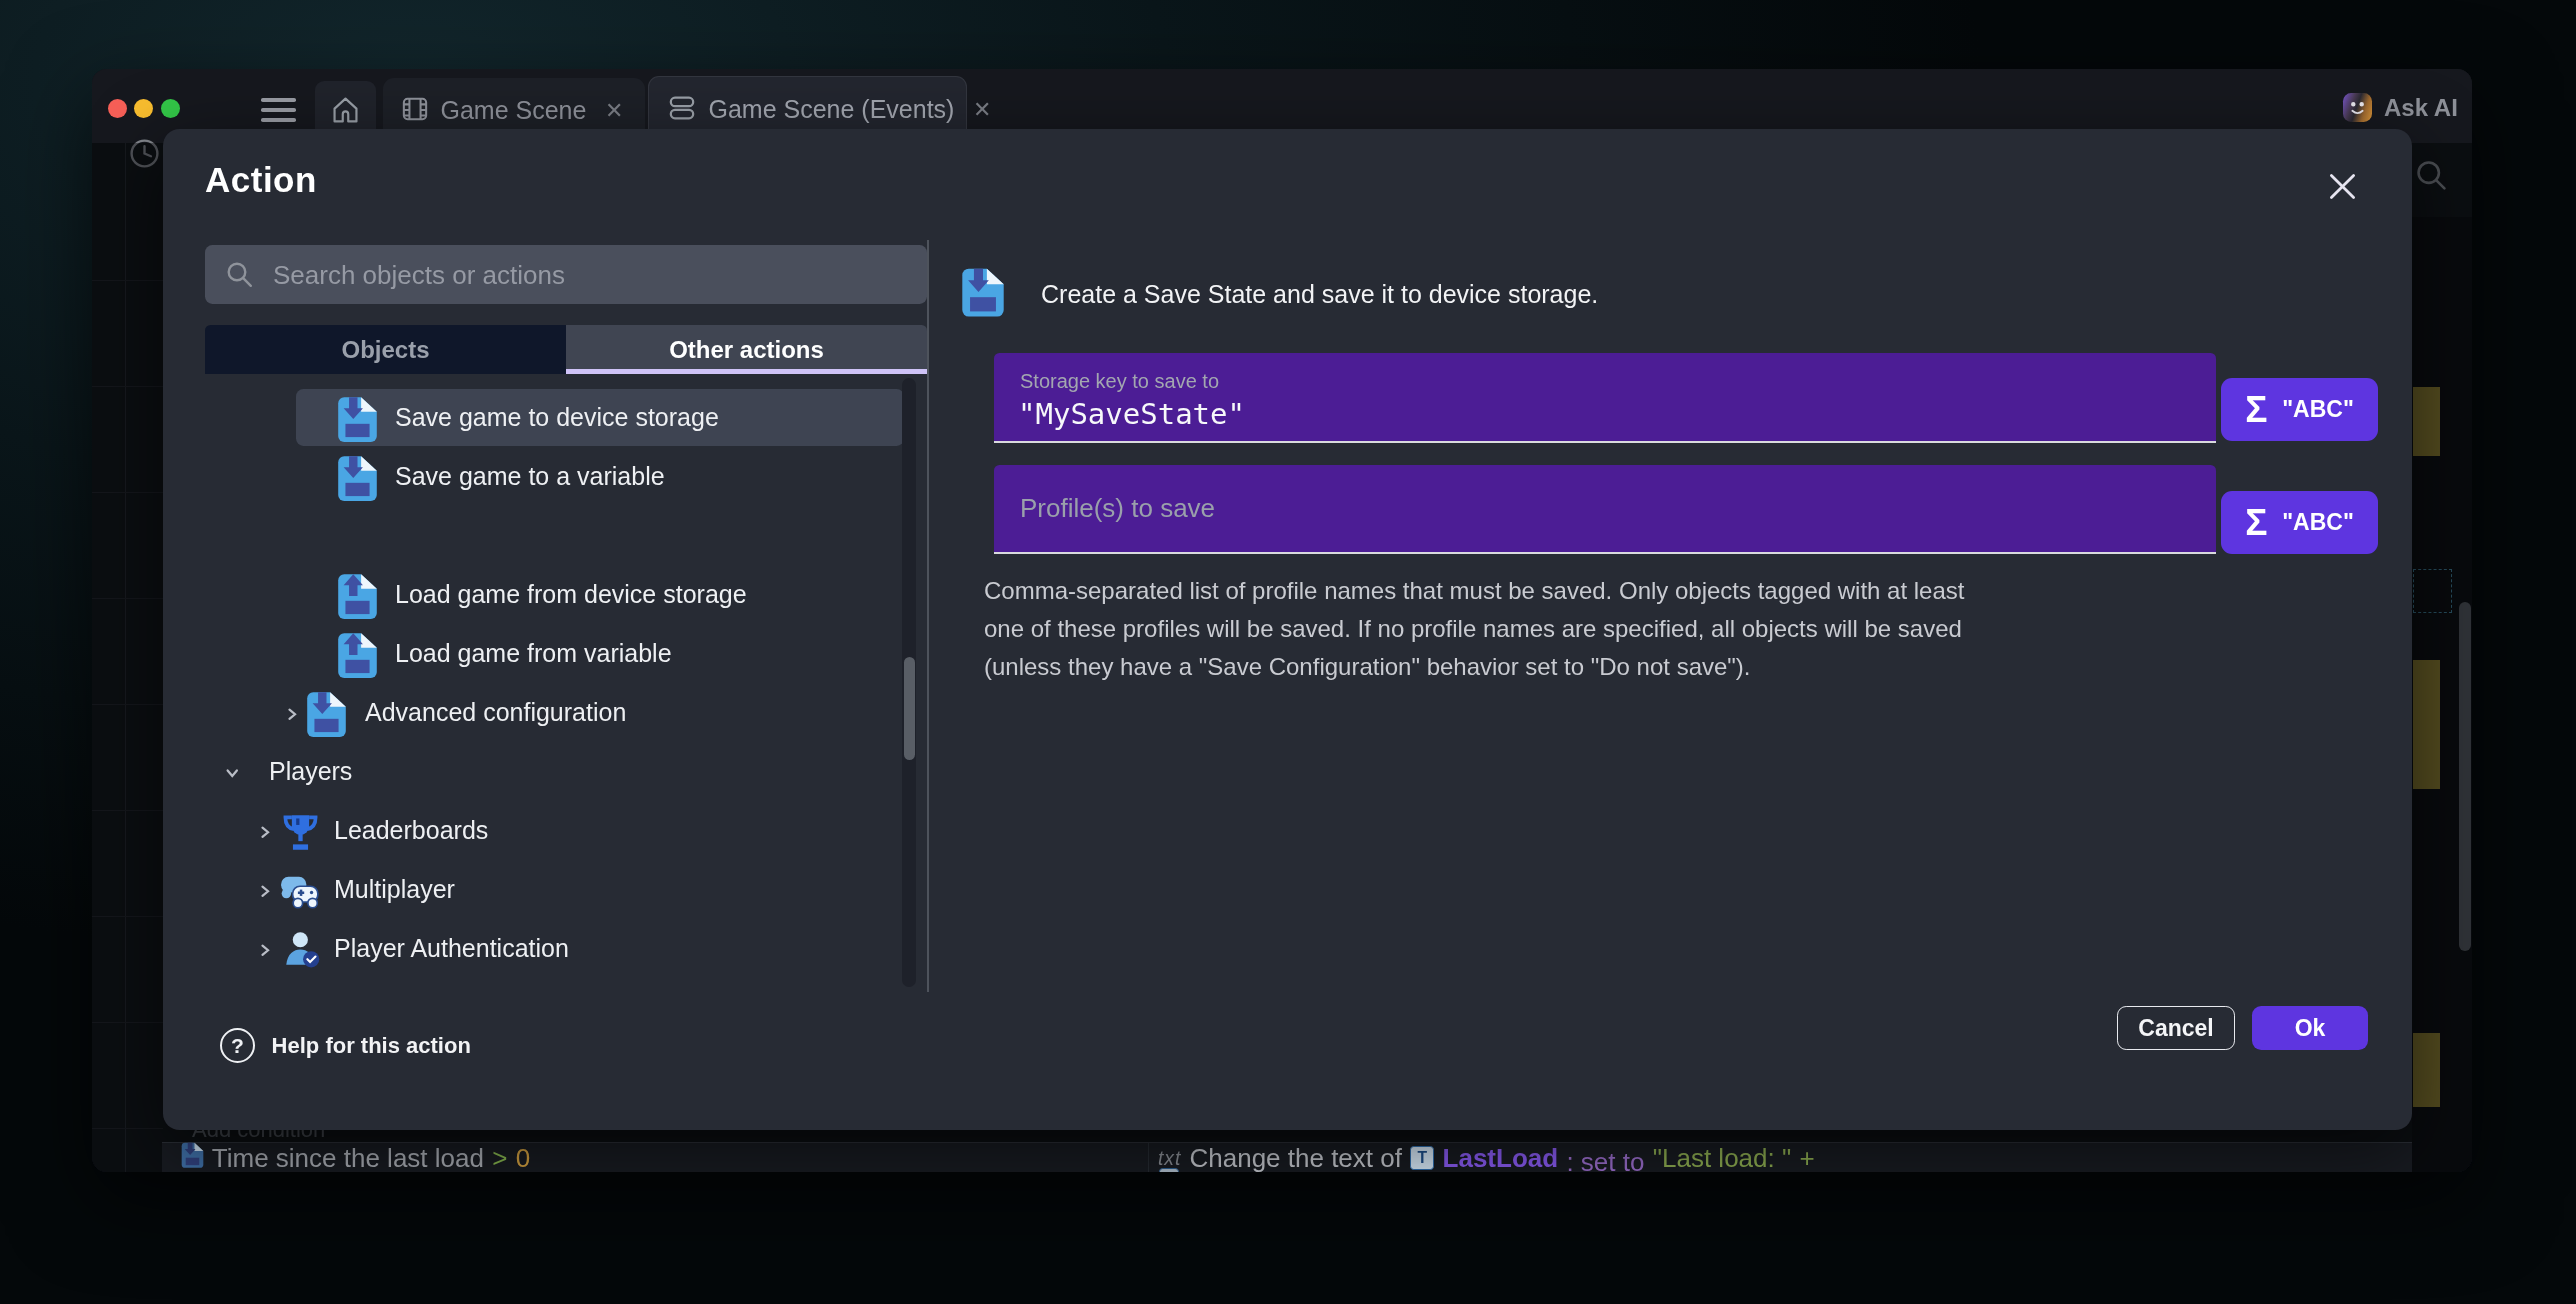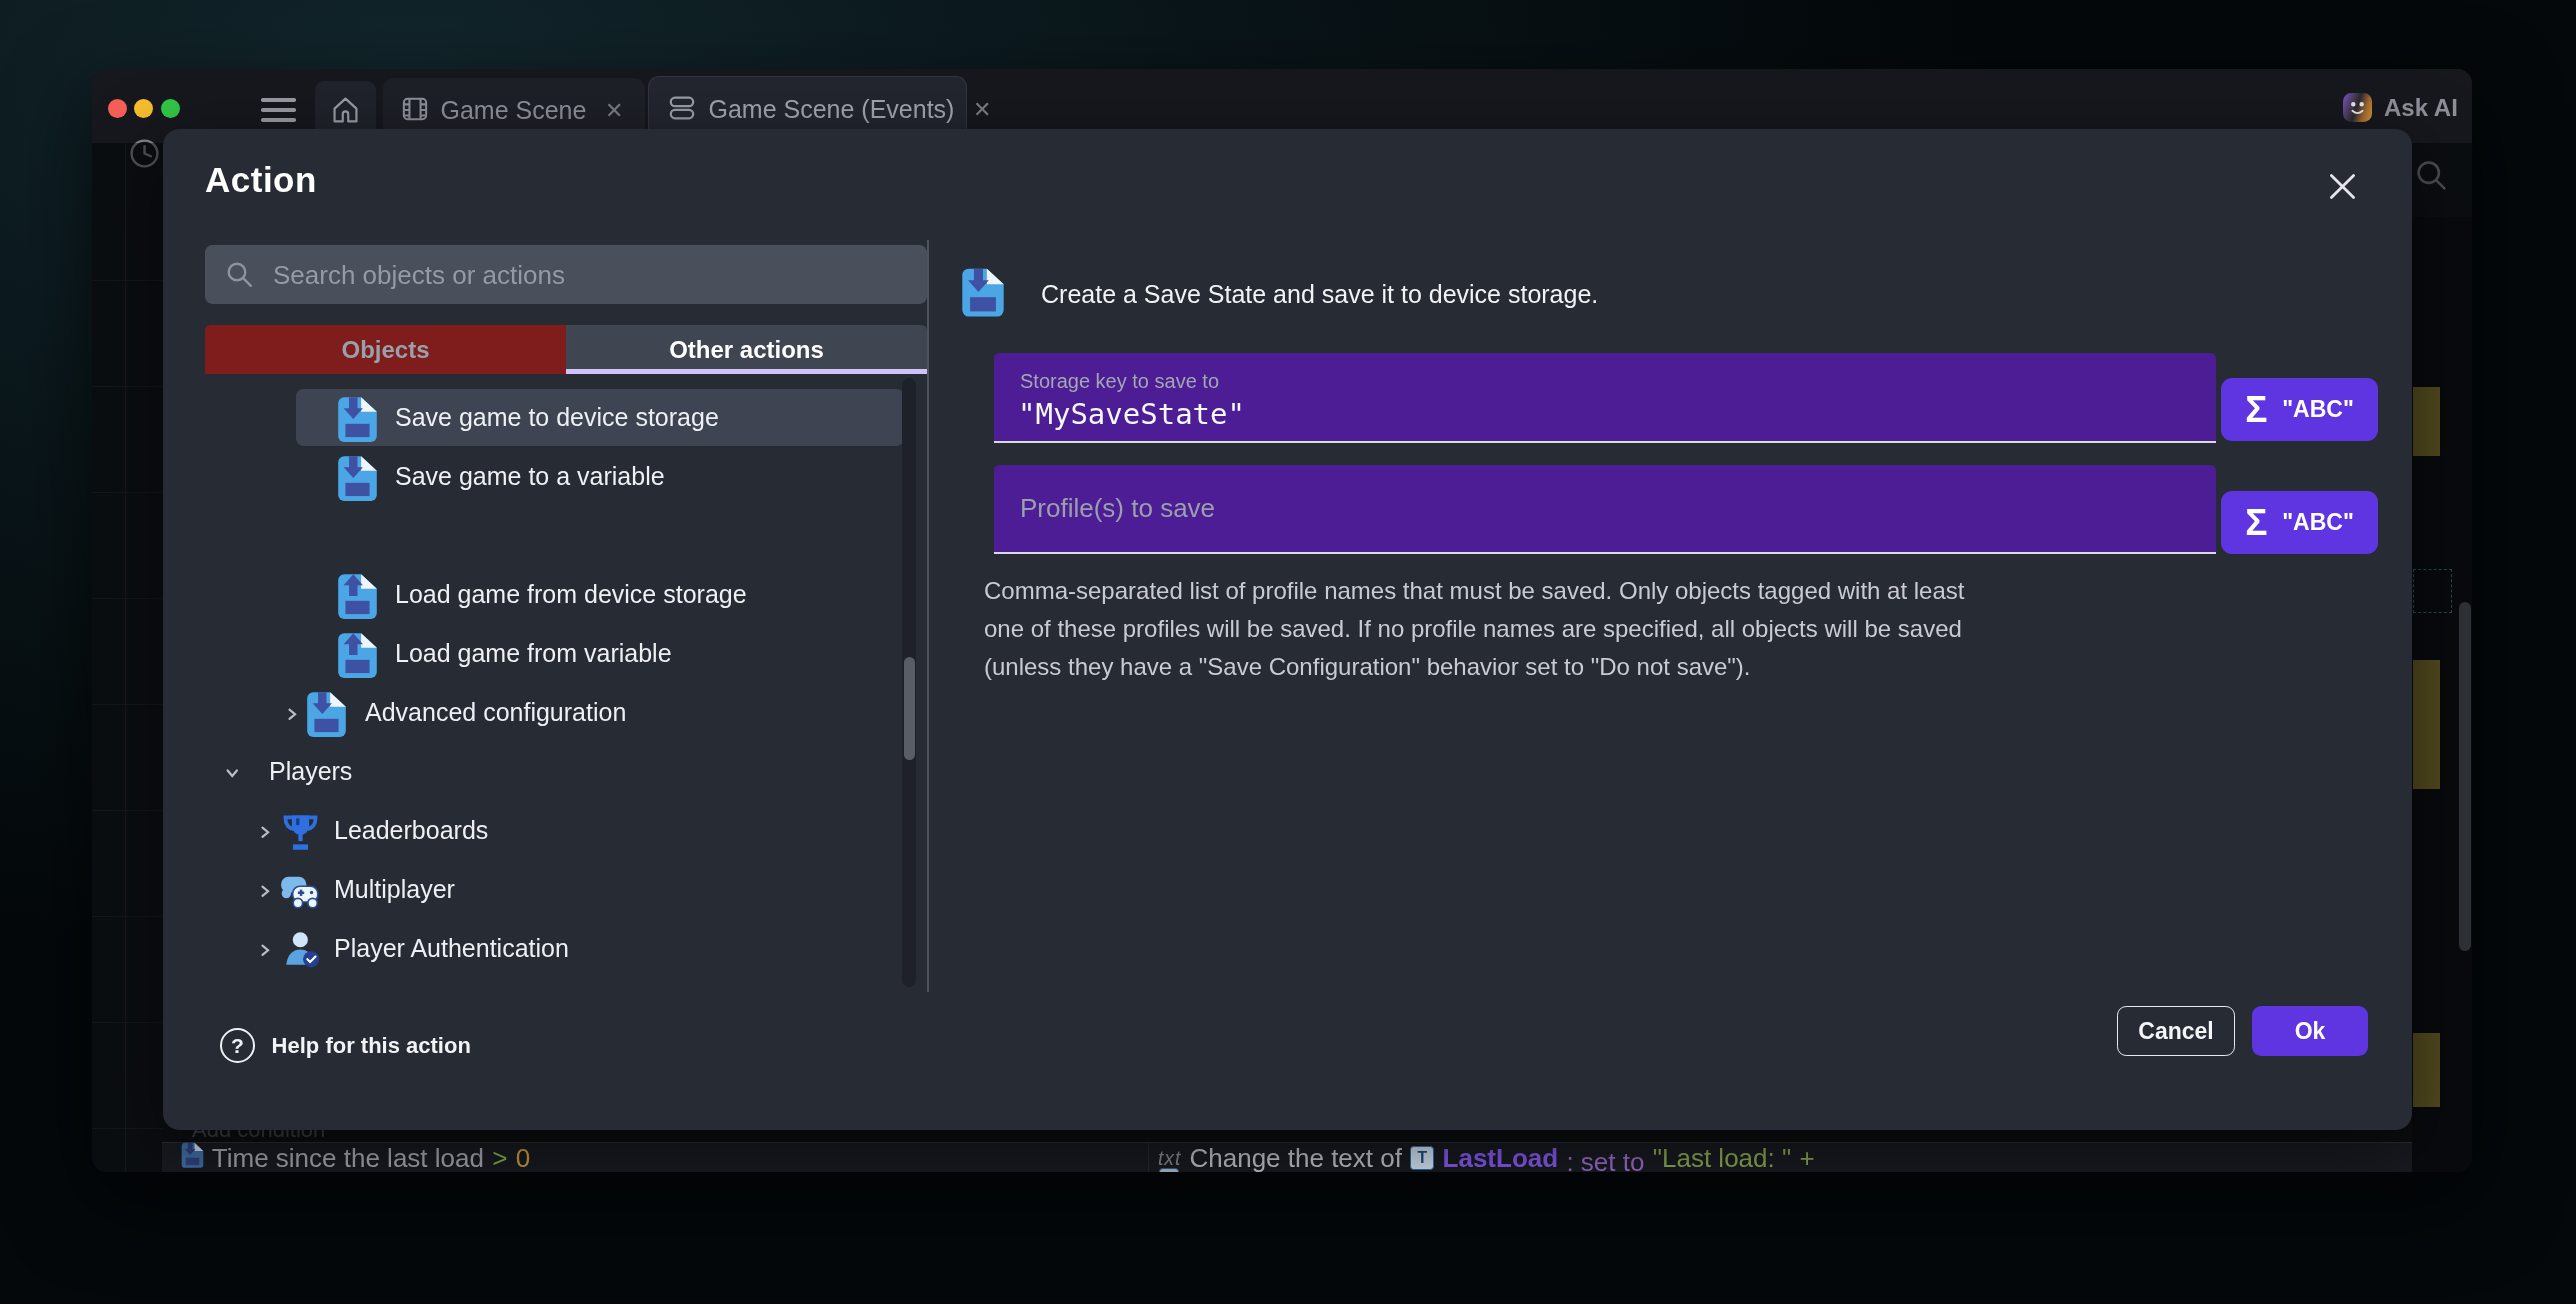--- a/index.html
+++ b/index.html
@@ -57,21 +57,21 @@
   .dialog{position:absolute;left:71px;top:60px;width:2249px;height:1001px;background:#272b34;border-radius:16.6px;
           box-shadow:0 22px 74px rgba(0,0,0,.55);z-index:10;}
   .dtitle{position:absolute;left:42px;top:31px;font-size:35px;font-weight:bold;color:#ffffff;letter-spacing:0.5px;}
   .dclose{position:absolute;left:2161px;top:39px;width:37px;height:37px;cursor:pointer;}
   .searchbox{position:absolute;left:42px;top:116px;width:722px;height:59px;background:#4a4f5c;border-radius:7.4px;}
   .searchbox input{position:absolute;left:66px;top:0;width:637px;height:59px;background:transparent;border:none;outline:none;
                    font-family:"Liberation Sans",sans-serif;font-size:26px;color:#e8eaee;}
   .searchbox input::placeholder{color:#969aa4;}
   .dtabs{position:absolute;left:42px;top:196px;width:722px;height:49px;display:flex;border-radius:5.5px 5.5px 0 0;overflow:hidden;}
   .dtab{flex:1;display:flex;align-items:center;justify-content:center;font-size:24px;font-weight:bold;}
-  .dtab.objects{background:#7f1d1d;color:#9aa0ab;}
+  .dtab.objects{background:#0f172a;color:#9aa0ab;}
   .dtab.other{background:#404552;color:#ffffff;position:relative;}
   .dtab.other::after{content:"";position:absolute;left:0;right:0;bottom:0;height:4.6px;background:#cfc3f7;}
   
   .lrow{position:absolute;left:42px;width:722px;height:55px;}
   .selbg{position:absolute;left:91px;top:-1.8px;width:608px;height:57px;background:#3e4452;border-radius:7.4px;}
   .lrow .chev{position:absolute;top:18.5px;}
   .lrow .ic{position:absolute;top:4.6px;}
   .lrow .lab{position:absolute;top:12px;font-size:25px;color:#eef0f3;white-space:nowrap;}
   .scrolltrack{position:absolute;left:739px;top:249px;width:14px;height:609px;background:#1e212a;border-radius:7.4px;}
   .scrollthumb{position:absolute;left:741px;top:528px;width:11px;height:103px;background:#595e66;border-radius:5.5px;}
@@ -89,21 +89,21 @@
   .exprbtn .sg{font-size:37px;font-weight:bold;color:#fff;line-height:1;}
   .exprbtn .ab{font-size:23px;font-weight:bold;color:#fff;}
   .b1{top:249px;} .b2{top:362px;}
   .desc{position:absolute;left:821px;top:443px;width:1199px;font-size:24px;color:#c9cbd1;line-height:38px;}
   .desc span{display:block;white-space:nowrap;}
   
   .helpwrap{position:absolute;left:57px;top:899px;display:flex;align-items:center;gap:16.6px;}
   .qmark{width:35px;height:35px;border:2.8px solid #eef0f3;border-radius:50%;color:#eef0f3;font-size:21px;font-weight:bold;
          display:flex;align-items:center;justify-content:center;box-sizing:border-box;}
   .helplbl{font-size:22px;font-weight:bold;color:#f2f3f5;}
-  .btn{position:absolute;top:877px;height:50px;border-radius:9.2px;display:flex;align-items:center;justify-content:center;
+  .btn{position:absolute;top:877px;height:44px;border-radius:9.2px;display:flex;align-items:center;justify-content:center;
        font-size:23px;font-weight:bold;cursor:pointer;box-sizing:border-box;}
   .cancel{left:1954px;width:118px;border:1.8px solid #e8eaef;color:#f4f5f7;background:transparent;}
   .ok{left:2089px;width:116px;background:#5e35e0;color:#ffffff;}
 </style>
 </head>
 <body>
 
 <div class="stage">
   <div class="window">
 

